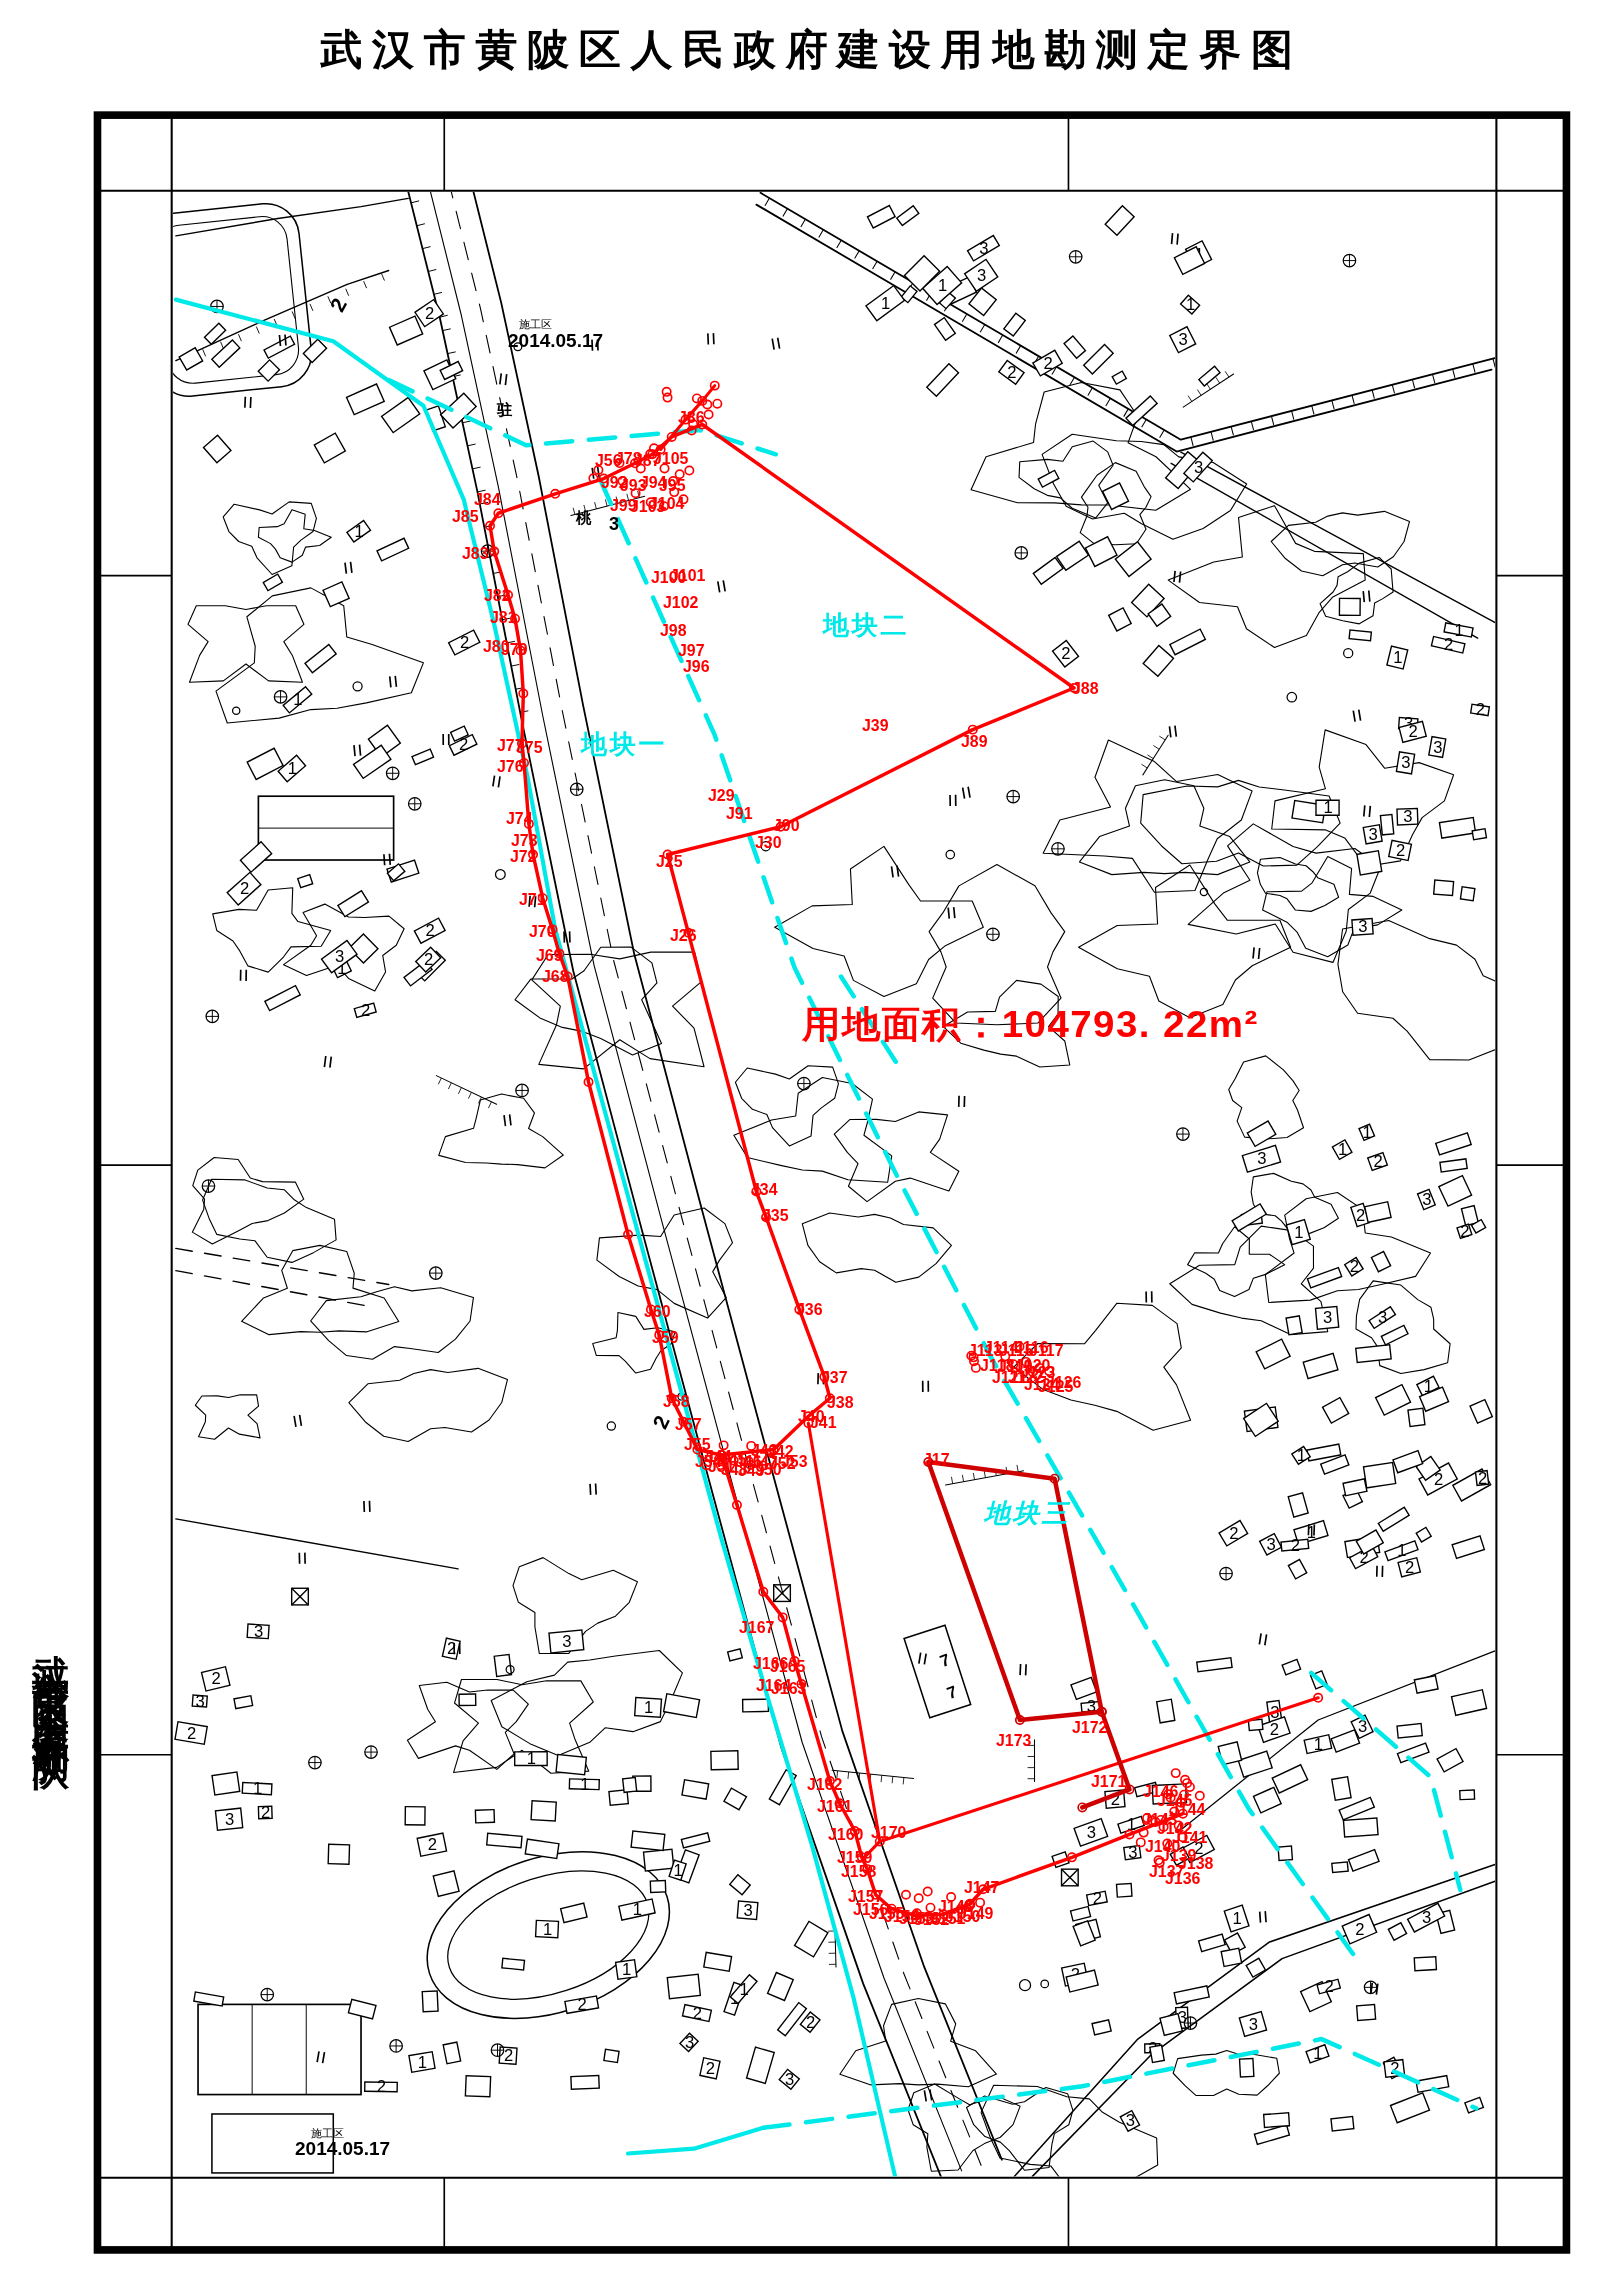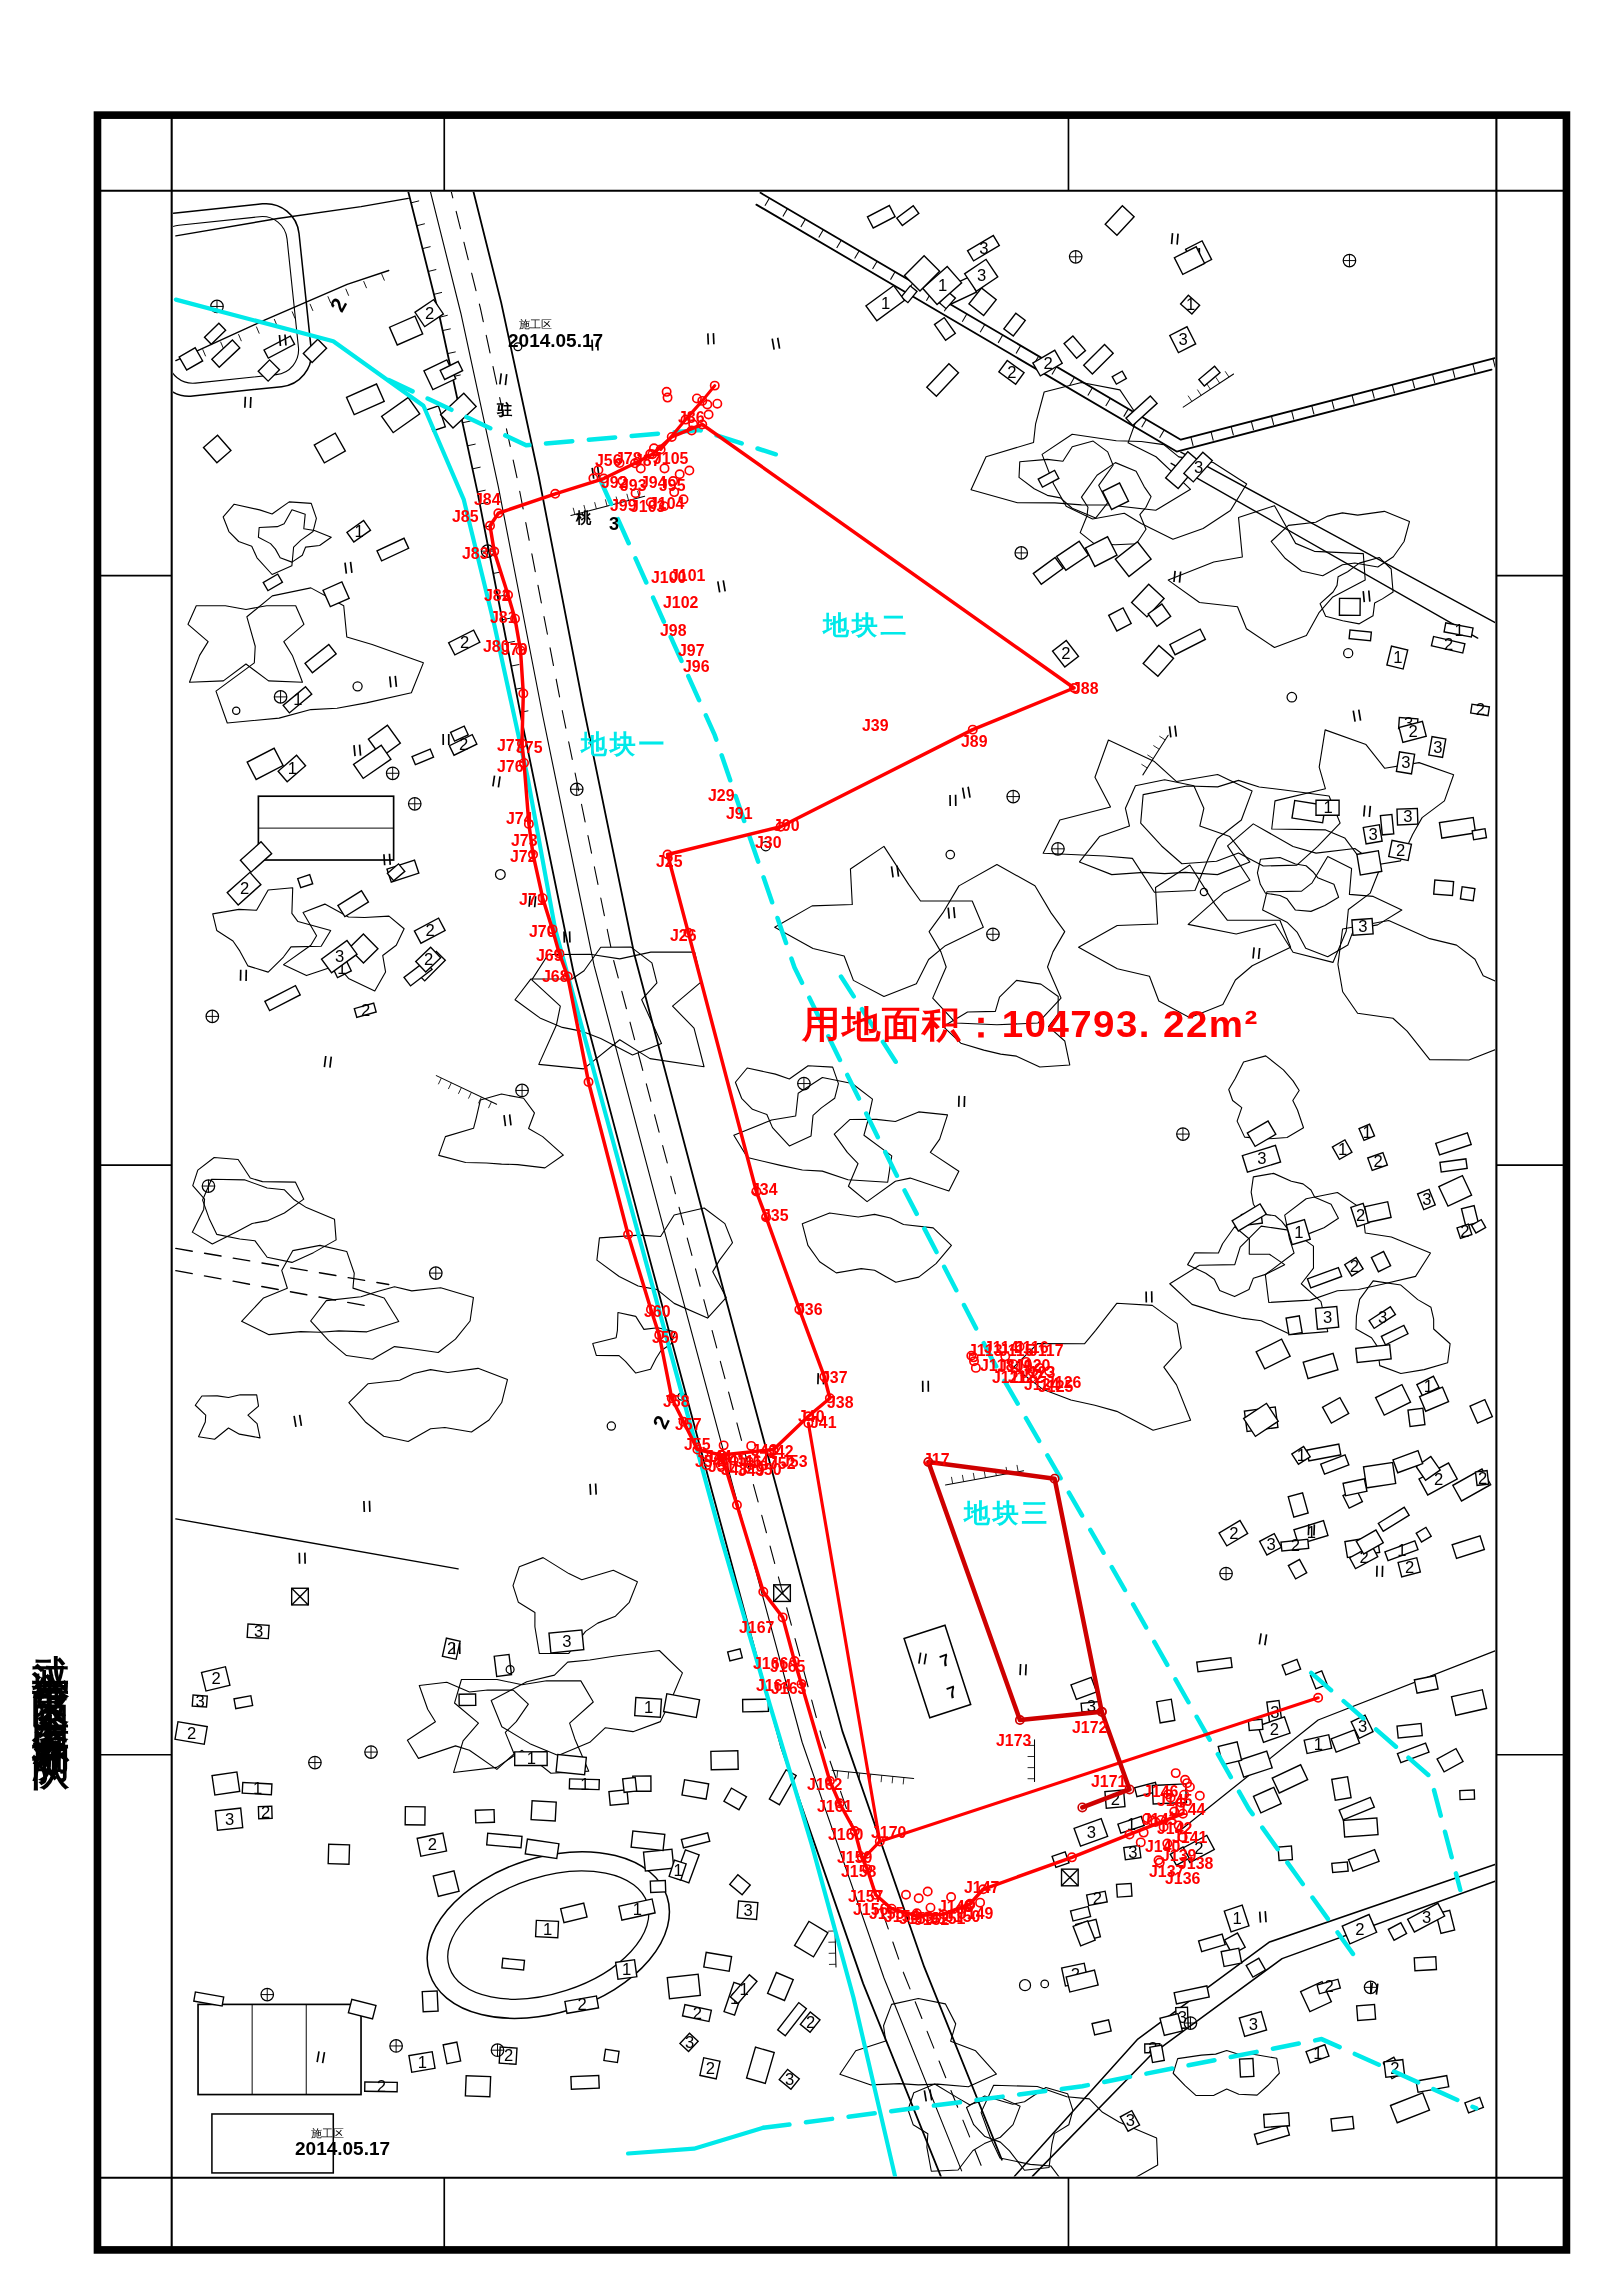--- a/index.html
+++ b/index.html
@@ -16,20 +16,21 @@
   .jpt{position:absolute;font-size:17.3px;font-weight:bold;color:#ff0000;white-space:nowrap;
         transform:scaleX(.92);transform-origin:left top;line-height:1;}
   .note{position:absolute;color:#000;white-space:nowrap;line-height:1;transform-origin:left top;}
   svg{position:absolute;left:0;top:0;}
 </style>
 </head>
 <body>
 
 <div class="page">
 
+  <div class="doc-title">武汉市黄陂区人民政府建设用地勘测定界图</div>
   <div class="agency">武汉市黄陂区国土资源勘测队</div>
 
   <svg id="map-svg" width="1623" height="2295" viewBox="0 0 2339 3309">
     <defs>
       <clipPath id="mapclip">
           <rect x="249" y="277" width="1906" height="2861"></rect>
         </clipPath>
     </defs>
 
     <g>
@@ -1274,21 +1275,21 @@
       <div class="jpt" style="left: 1157px; top: 1820px;">J142</div>
       <div class="jpt" style="left: 1172px; top: 1829px;">J141</div>
       <div class="jpt" style="left: 1145px; top: 1838px;">J140</div>
       <div class="jpt" style="left: 1161px; top: 1847px;">J139</div>
       <div class="jpt" style="left: 1178px; top: 1855px;">J138</div>
       <div class="jpt" style="left: 1149px; top: 1863px;">J137</div>
       <div class="jpt" style="left: 1165px; top: 1870px;">J136</div>
       <div class="jpt" style="left: 871px; top: 1824px;">J170</div>
       <div class="plot-label" style="left: 581px; top: 727px;">地块一</div>
       <div class="plot-label" style="left: 823px; top: 608px;">地块二</div>
-      <div class="plot-label" style="left: 964px; top: 1496px;">地块三</div>
+      <div class="plot-label" style="left: 984px; top: 1496px; font-style: italic;">地块三</div>
       <div class="note" style="left: 519px; top: 319px; font-size: 11px; transform: none; font-weight: normal;">施工区</div>
       <div class="note" style="left: 508px; top: 331px; font-size: 19px; transform: none; font-weight: bold;">2014.05.17</div>
       <div class="note" style="left: 311px; top: 2128px; font-size: 11px; transform: none; font-weight: normal;">施工区</div>
       <div class="note" style="left: 295px; top: 2139px; font-size: 19px; transform: none; font-weight: bold;">2014.05.17</div>
       <div class="note" style="left: 326px; top: 305px; font-size: 21px; transform: rotate(-62deg); font-weight: bold;">2</div>
       <div class="note" style="left: 649px; top: 1423px; font-size: 21px; transform: rotate(-65deg); font-weight: bold;">2</div>
       <div class="note" style="left: 938px; top: 1655px; font-size: 16.6px; transform: rotate(-20deg); font-weight: bold;">7</div>
       <div class="note" style="left: 945px; top: 1687px; font-size: 16.6px; transform: rotate(-20deg); font-weight: bold;">7</div>
       <div class="note" style="left: 609px; top: 515px; font-size: 18px; transform: none; font-weight: bold;">3</div>
       <div class="note" style="left: 497px; top: 402px; font-size: 15.3px; transform: none; font-weight: bold;">驻</div>

